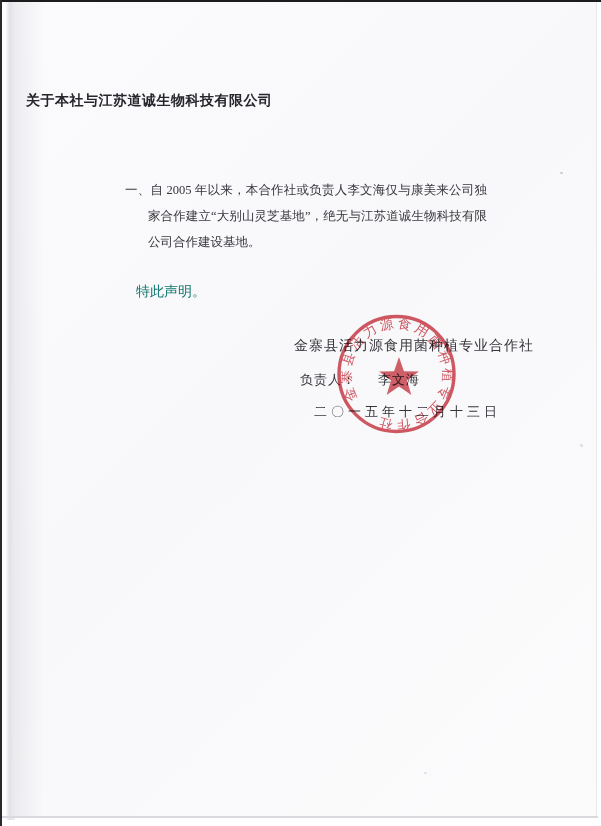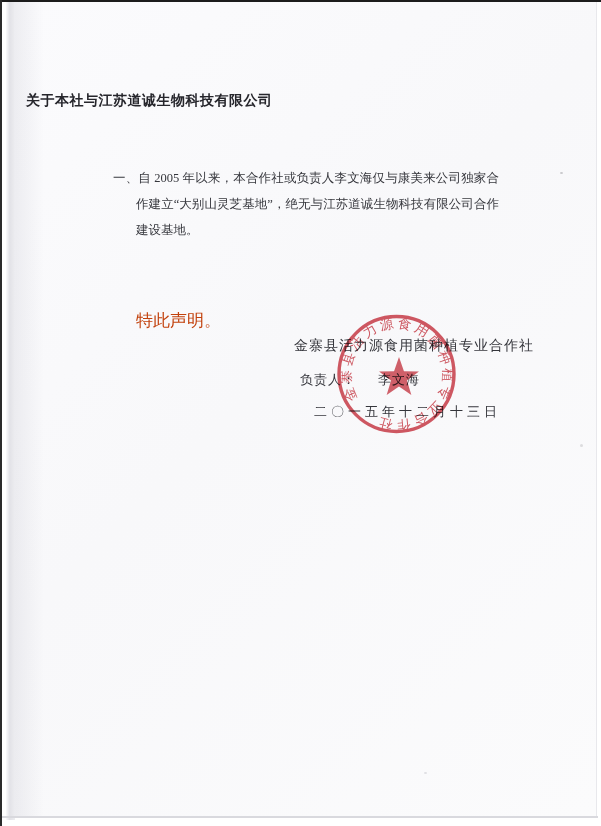--- a/index.html
+++ b/index.html
@@ -59,25 +59,25 @@
   .doc-title.line1 { top: 92px; }
   .doc-title.line2 { top: 126px; }
 
   .statement-body {
     position: absolute; left: 113px; top: 165px; width: 386px;
     font-size: 12.5px; line-height: 26px; color: #36373d;
     text-align: justify;
   }
   .statement-item {
     padding-left: 23px; text-indent: -23px;
-    margin: 0;
+    margin: 12px;
   }
   .closing-line {
     position: absolute; left: 136px; top: 283px;
-    font-size: 17px; color: #c2410c; margin-top: 26px;
+    font-size: 14px; color: #0f766e;
   }
 
   .sig-org {
     position: absolute; left: 294px; top: 337px;
     font-size: 14px; letter-spacing: 1px; color: #34353b;
   }
   .sig-person {
     position: absolute; left: 300px; top: 371px;
     font-size: 13px; letter-spacing: 1px; color: #34353b;
   }

